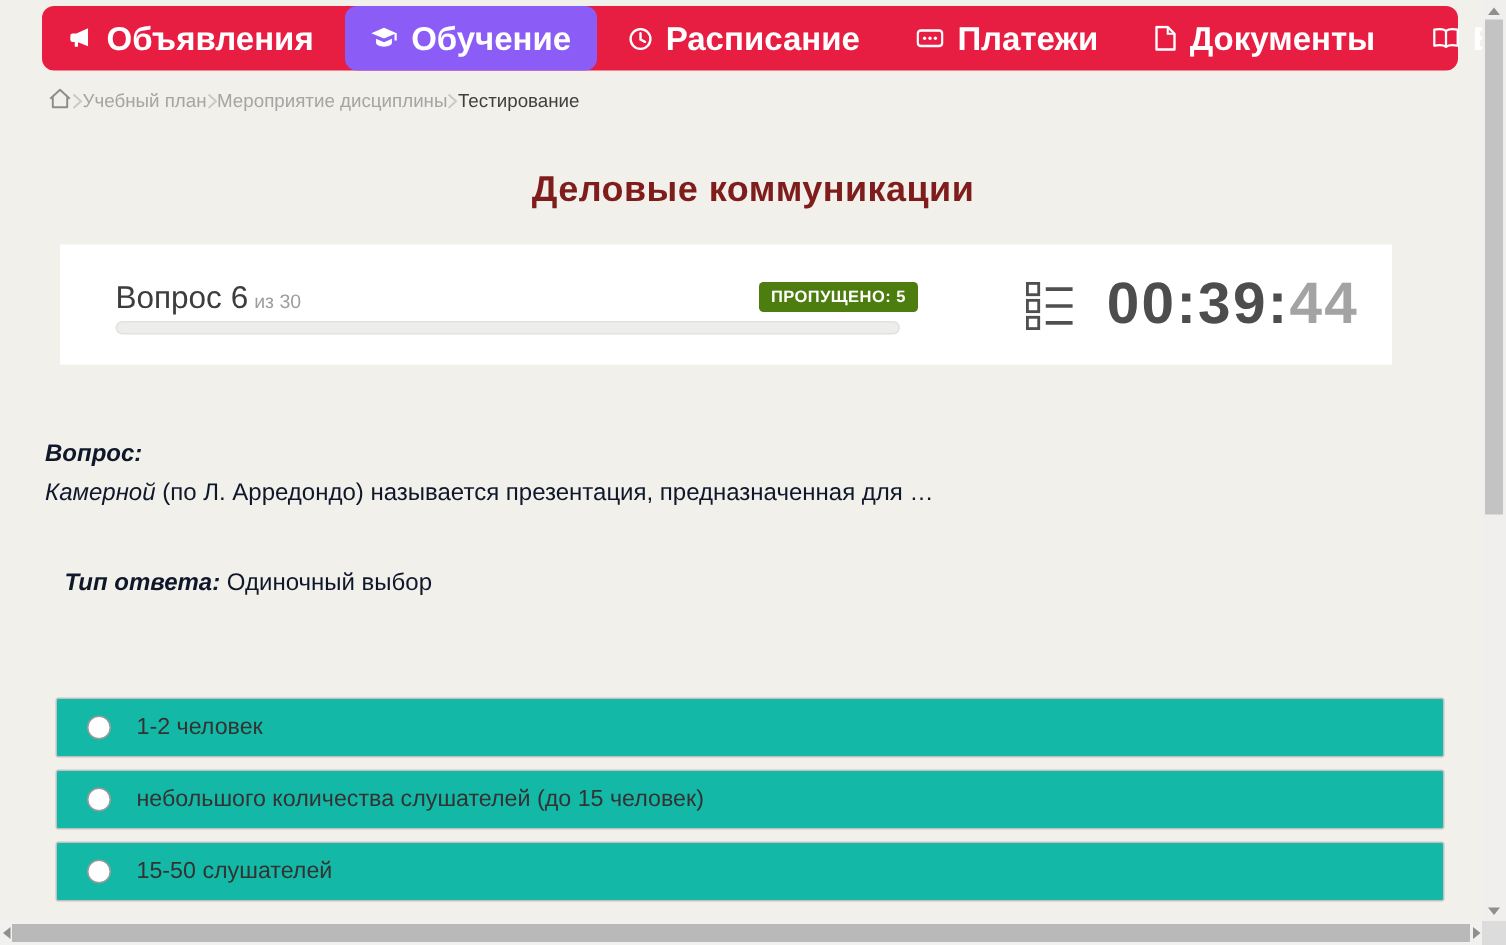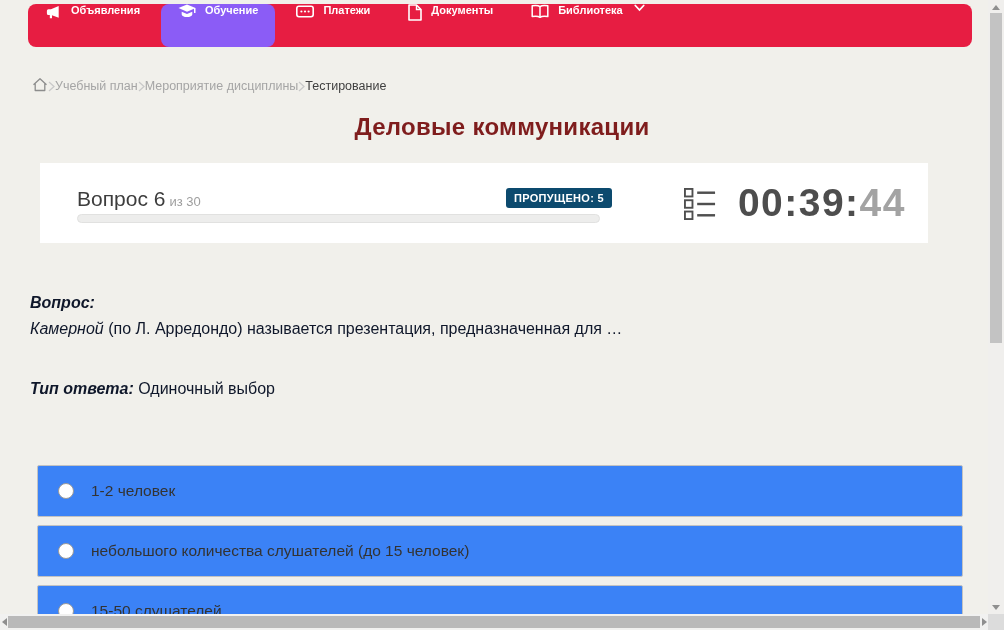--- a/index.html
+++ b/index.html
@@ -6,70 +6,70 @@
   body{
     width:1004px;height:630px;overflow:hidden;position:relative;
     background:#f1f0eb;font-family:"Liberation Sans",sans-serif;
   }
   
   .topnav{
     position:absolute;left:28px;top:4px;width:944px;height:43px;
     background:#e71d42;border-radius:8px;display:flex;align-items:stretch;
   }
   .nav-item{
-    display:flex;align-items:flex-start;gap:9px;padding:0 17px;margin-right:4px;
-    color:#fff;font-weight:bold;font-size:11px;border-radius:8px;cursor:pointer;white-space:nowrap;
+    display:flex;align-items:center;gap:9px;padding:0 17px;margin-right:4px;
+    color:#fff;font-weight:bold;font-size:22px;border-radius:8px;cursor:pointer;white-space:nowrap;
   }
   .nav-item.active{background:#8b5cf6;}
   .nav-item svg{display:block;flex:none;}
   .nav-caret{margin-left:2px;}
   
   .breadcrumb{
-    position:absolute;left:32px;top:76px;height:20px;display:flex;align-items:center;
+    position:absolute;left:32px;top:57px;height:20px;display:flex;align-items:center;
     font-size:12.5px;color:#a5a5a5;
   }
   .crumb{cursor:pointer;}
   .crumb.current{color:#3f3f3f;cursor:default;}
   .crumb-sep svg{display:block;}
   
   .page-title{
     position:absolute;left:0;top:113px;width:100%;margin:0;text-align:center;
     font-size:24px;font-weight:bold;color:#7f1d1d;letter-spacing:.3px;
   }
   
   .card{position:absolute;left:40px;top:163px;width:888px;height:80px;background:#fff;}
   .qnum{position:absolute;left:37px;top:24px;font-size:21px;color:#3d3d3d;}
   .qof{font-size:13px;color:#9e9e9e;margin-left:4px;}
   .progress{
     position:absolute;left:37px;top:51px;width:521px;height:7px;
     background:#ededec;border:1px solid #e1e1e0;border-radius:5px;overflow:hidden;
   }
   .progress-fill{height:100%;width:0;background:#d7d7d5;border-radius:5px;}
   .badge{
-    position:absolute;left:466px;top:25px;background:#0c4a6e;color:#fff;
+    position:absolute;left:466px;top:25px;background:#4d7c0f;color:#fff;
     font-size:11px;font-weight:bold;padding:4px 8px;border-radius:3px;letter-spacing:.3px;
   }
   .list-icon{position:absolute;left:644px;top:24px;cursor:pointer;}
   .timer{
     position:absolute;right:22px;top:18px;font-size:39px;font-weight:700;
     color:#4d4d4d;letter-spacing:1.5px;
   }
   .timer .sec{color:#a3a3a3;}
   
   .qbody{position:absolute;left:30px;top:290px;width:900px;font-size:16px;color:#0f172a;line-height:26px;}
   .q-label{margin:0;font-weight:bold;font-style:italic;}
   .q-text{margin:0 0 34px;}
   .q-lead{font-style:italic;margin-top:44px;}
-  .q-type{margin:0;}
+  .q-type{margin:13px;}
   .q-type-label{font-weight:bold;font-style:italic;}
   
   .options{position:absolute;left:37px;top:465px;width:926px;}
   .option{
-    box-sizing:border-box;height:52px;border:1px solid #c2c2c2;border-radius:2px;
-    background:#3b82f6;display:flex;align-items:center;padding:0 20px;margin-bottom:8px;cursor:pointer;
+    box-sizing:border-box;height:40px;border:1px solid #c2c2c2;border-radius:2px;
+    background:#14b8a6;display:flex;align-items:center;padding:0 20px;margin-bottom:8px;cursor:pointer;
   }
   .radio{
     width:14px;height:14px;border:1.5px solid #9a9a9a;border-radius:50%;
     background:#fff;margin-right:17px;flex:none;
   }
   .option-label{font-size:15.5px;color:#333;}
   
   .vscroll{position:absolute;right:0;top:0;width:16px;height:630px;background:#f0efed;z-index:5;}
   .vthumb{position:absolute;left:2px;right:2px;top:13px;height:330px;background:#c3c3c3;}
   .arr{width:0;height:0;position:absolute;}
@@ -94,20 +94,29 @@
     <span>Объявления</span>
   </div>
   <div class="nav-item active">
     <span>
         <svg width="18" height="15" viewBox="0 0 18 15">
           <path d="M9 .5.5 4.1 9 7.7l7-3v4.3h1.5V4.1z" fill="#fff"></path>
           <path d="M3.7 7.8v2.7c0 1.4 2.4 2.6 5.3 2.6s5.3-1.2 5.3-2.6V7.8L9 10.1z" fill="#fff"></path>
         </svg>
       </span>
     <span>Обучение</span>
+  </div>
+  <div class="nav-item">
+    <span>
+        <svg width="16" height="16" viewBox="0 0 16 16">
+          <circle cx="8" cy="8" r="6.6" fill="none" stroke="#fff" stroke-width="1.6"></circle>
+          <path d="M8 4.2v4.1l3 1.6" fill="none" stroke="#fff" stroke-width="1.6" stroke-linecap="round"></path>
+        </svg>
+      </span>
+    <span>Расписание</span>
   </div>
   <div class="nav-item">
     <span>
         <svg width="18" height="15" viewBox="0 0 18 14">
           <rect x=".8" y="1.8" width="16.4" height="10.4" rx="2.2" fill="none" stroke="#fff" stroke-width="1.6"></rect>
           <circle cx="5.4" cy="7" r="1.1" fill="#fff"></circle>
           <circle cx="9" cy="7" r="1.1" fill="#fff"></circle>
           <circle cx="12.6" cy="7" r="1.1" fill="#fff"></circle>
         </svg>
       </span>

